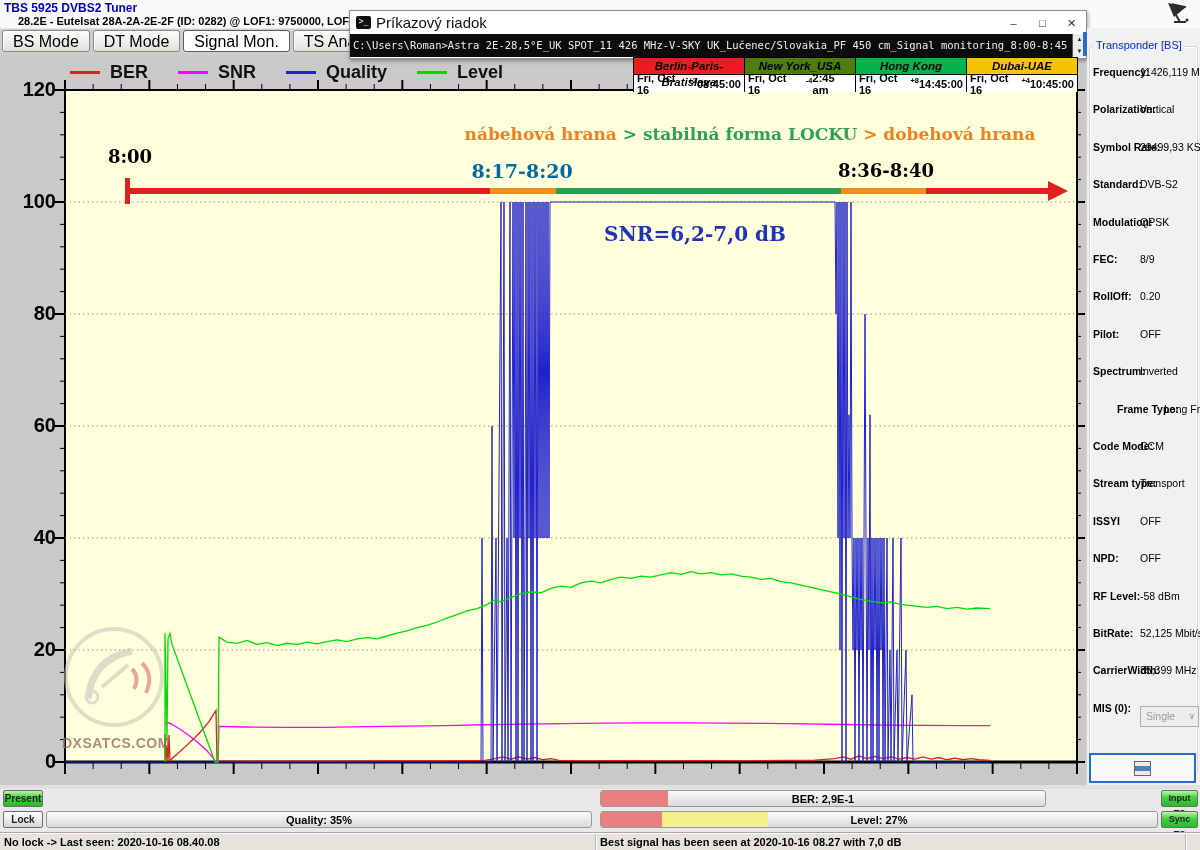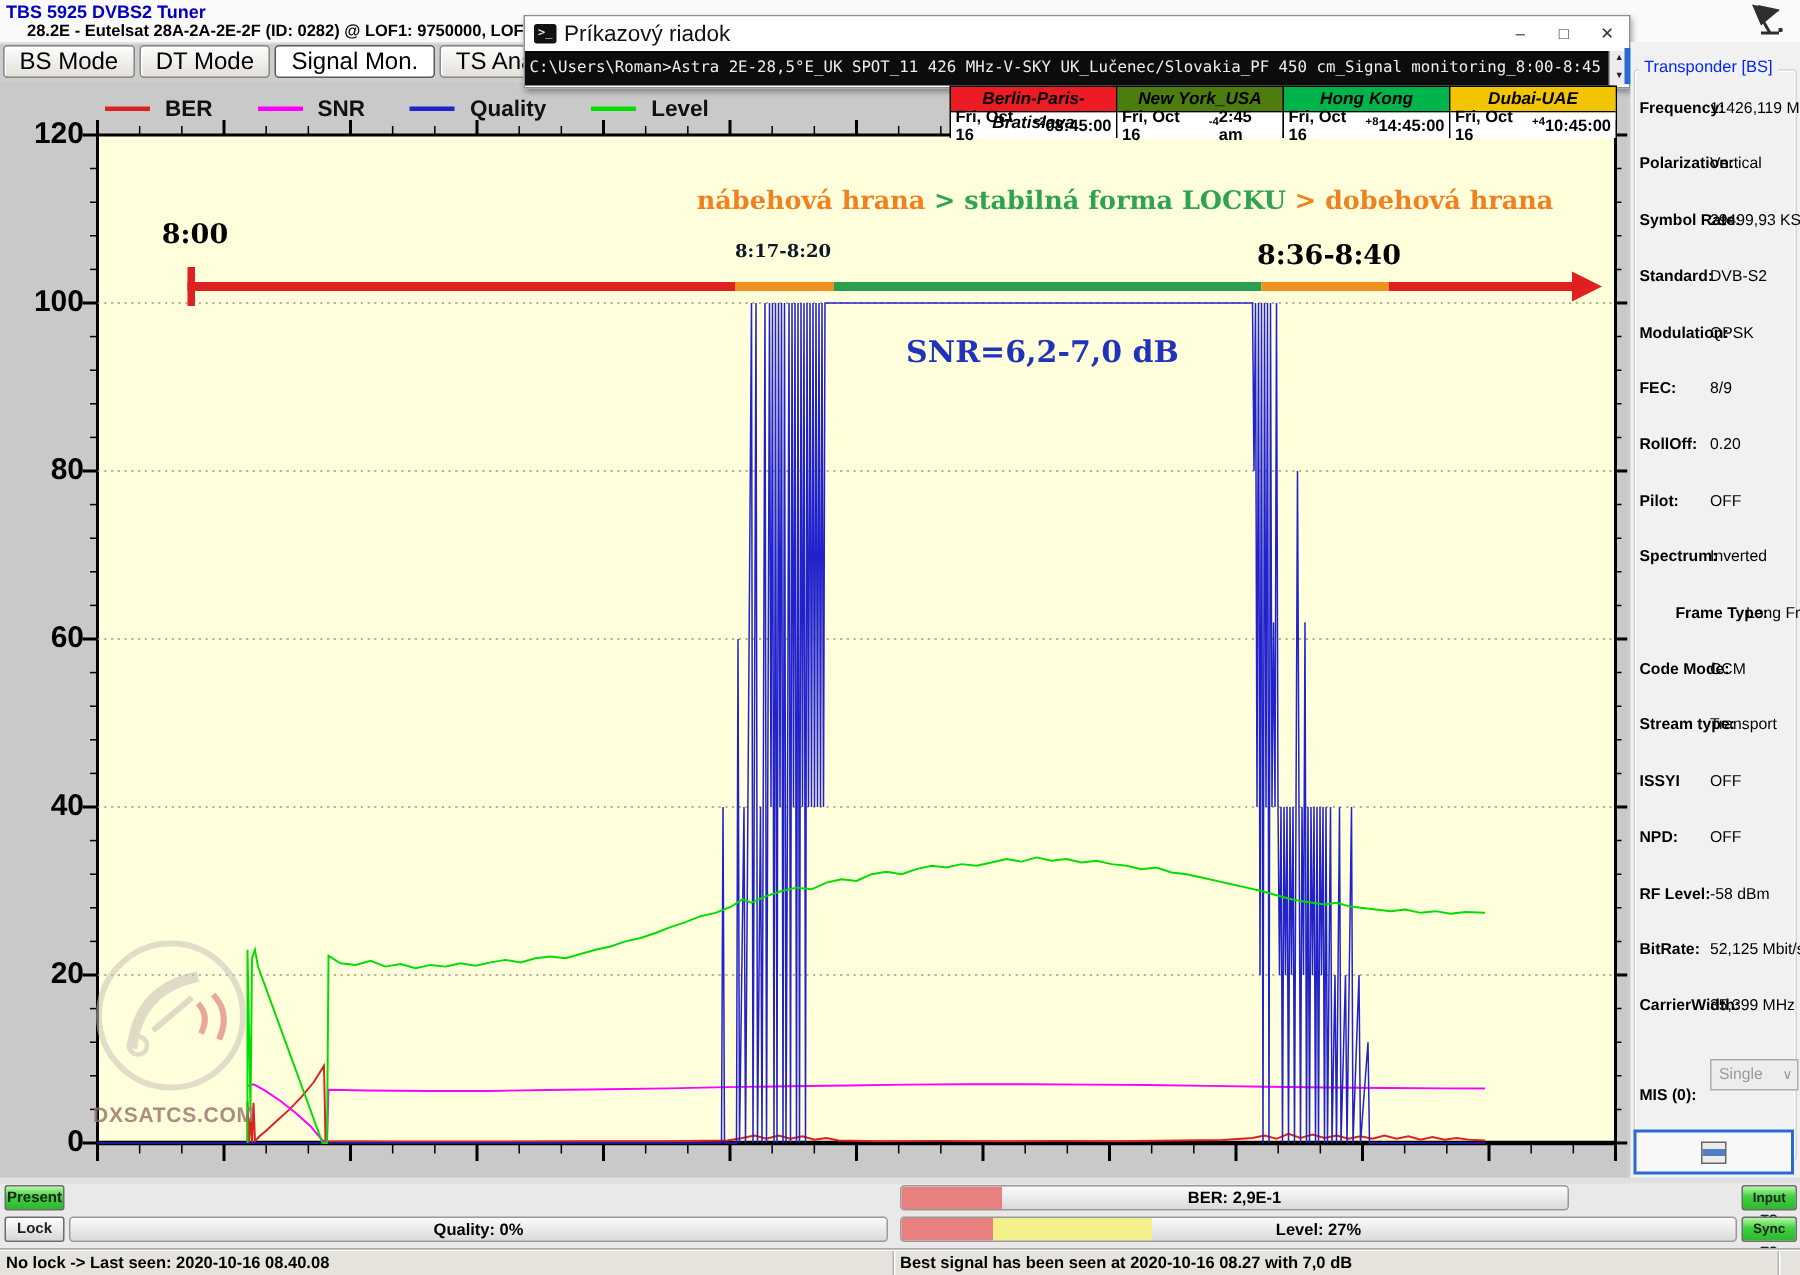--- a/index.html
+++ b/index.html
@@ -36,26 +36,26 @@
               text-align:center;line-height:16px;color:#000}
   .clock-time{height:17px;background:#fff;display:flex;align-items:center;font-size:11px;font-weight:bold}
   .clock-date{padding-left:3px}
   .clock-off{font-size:7.5px;margin:-6px 0 0 6px;flex:1;text-align:center}
   .clock-hms{padding-right:3px}
   
   .chart-zone{left:0;top:55px;width:1085px;height:733px;background:#C9C9C9}
   .legend{left:70px;top:5px;height:24px;display:flex;align-items:center}
   .legend-item{display:flex;align-items:center;margin-right:30px}
   .legend-swatch{width:30px;height:3px;margin-right:10px}
-  .legend-label{font-size:15px;font-weight:bold;color:#111}
+  .legend-label{font-size:18px;font-weight:bold;color:#111}
   .ylabel{width:36px;text-align:right;font-size:20px;font-weight:600;color:#000}
   .anno{font-family:"DejaVu Serif",serif;font-weight:bold;text-align:center}
   .anno-phase{left:420px;top:124px;width:660px;font-size:17px}
   .anno-start{left:95px;top:146px;width:70px;font-size:18px;color:#000}
-  .anno-rise{left:462px;top:160px;width:120px;font-size:12px;color:#0f172a}
+  .anno-rise{left:462px;top:160px;width:120px;font-size:19px;color:#0369a1}
   .anno-fall{left:826px;top:160px;width:120px;font-size:18px;color:#000}
   .anno-snr{left:570px;top:222px;width:250px;font-size:20px;color:#2233BB}
   .timeline{left:125px;top:180px;width:943px;height:26px}
   .tl-startcap{left:0;top:-2px;width:5px;height:26px;background:#E02020}
   .tl-bar{left:0;top:8px;height:6px;display:flex}
   .tl-arrow{top:1px;width:0;height:0;border-top:10px solid transparent;border-bottom:10px solid transparent;border-left:20px solid #E02020}
   .watermark{opacity:.55}
   .wm-text{left:62px;top:735px;width:120px;font-size:14px;font-weight:bold;letter-spacing:.5px;color:rgba(150,110,110,.8)}
   
   .sidebar{left:1087px;top:28px;width:113px;height:822px;background:#F1F1F1}
@@ -435,41 +435,41 @@
       </div>
       <div class="abs field-row" style="top: 599px;">
         <span class="field-label">BitRate:</span>
         <span class="field-value">52,125 Mbit/s</span>
       </div>
       <div class="abs field-row" style="top: 636.4px;">
         <span class="field-label">CarrierWidth:</span>
         <span class="field-value">35,399 MHz</span>
       </div>
     </div>
-  <div class="abs field-label" style="left:6px;top:696px">MIS (0):</div>
+  <div class="abs field-label" style="left:6px;top:674px">MIS (0):</div>
   <div class="abs mis-select">
     <span>Single</span>
     <span class="mis-chevron">∨</span>
   </div>
   <div class="abs stream-btn">
     <div class="stream-ico"></div>
   </div>
 </div>
 
 <div class="abs gapstrip"></div>
 <div class="abs barszone">
   <div class="abs mini-btn mini-green" style="left:3px;top:1px;width:40px">Present</div>
   <div class="abs pbar" style="left:600px;top:1px;width:446px">
       <div class="pbar-fill" style="left: 0%; width: 15%; background: rgb(233, 128, 128);"></div>
     <div class="pbar-text">BER: 2,9E-1</div>
   </div>
   <div class="abs mini-btn mini-green" style="left:1161px;top:1px;width:37px;font-size:9px">Input TS</div>
   <div class="abs mini-btn mini-gray" style="left:3px;top:22px;width:40px">Lock</div>
   <div class="abs pbar" style="left:46px;top:22px;width:546px">
-    <div class="pbar-text">Quality: 0%</div>
+    <div class="pbar-text">Quality: 35%</div>
   </div>
   <div class="abs pbar" style="left:600px;top:22px;width:558px">
       <div class="pbar-fill" style="left: 11%; width: 19%; background: rgb(242, 240, 140);"></div>
       <div class="pbar-fill" style="left: 0%; width: 11%; background: rgb(233, 128, 128);"></div>
     <div class="pbar-text">Level: 27%</div>
   </div>
   <div class="abs mini-btn mini-green" style="left:1161px;top:22px;width:37px;font-size:9px">Sync TS</div>
 </div>
 
 <div class="abs statusbar">

